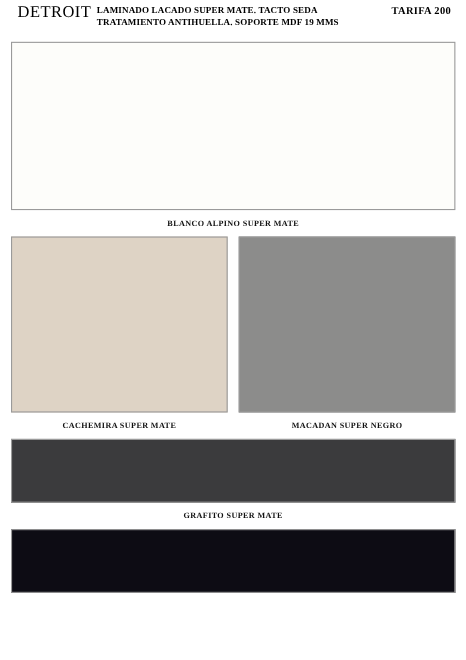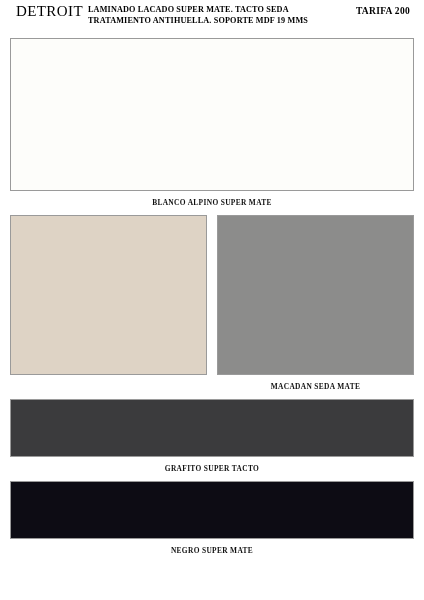--- a/index.html
+++ b/index.html
@@ -114,35 +114,35 @@
     <div class="row">
       <div class="cell">
         <div class="swatch h-big" style="background:#fdfdfa"></div>
         <div class="caption">BLANCO ALPINO SUPER MATE</div>
       </div>
     </div>
 
     <div class="row">
       <div class="cell">
         <div class="swatch h-mid" style="background:#ded3c5"></div>
+        <div class="caption">CACHEMIRA SUPER MATE</div>
       </div>
       <div class="cell">
         <div class="swatch h-mid" style="background:#8c8c8b"></div>
-        <div class="caption">MACADAN SEDA MATE</div>
+        <div class="caption">MACADAN SUPER NEGRO</div>
       </div>
     </div>
 
     <div class="row">
       <div class="cell full">
         <div class="swatch h-wide" style="background:#3b3b3d"></div>
-        <div class="caption">GRAFITO SUPER TACTO</div>
+        <div class="caption">GRAFITO SUPER MATE</div>
       </div>
     </div>
 
     <div class="row">
       <div class="cell full">
         <div class="swatch h-wide" style="background:#0d0c14"></div>
-        <div class="caption">NEGRO SUPER MATE</div>
       </div>
     </div>
 
   </div>
 </div>
 
 </body></html>

